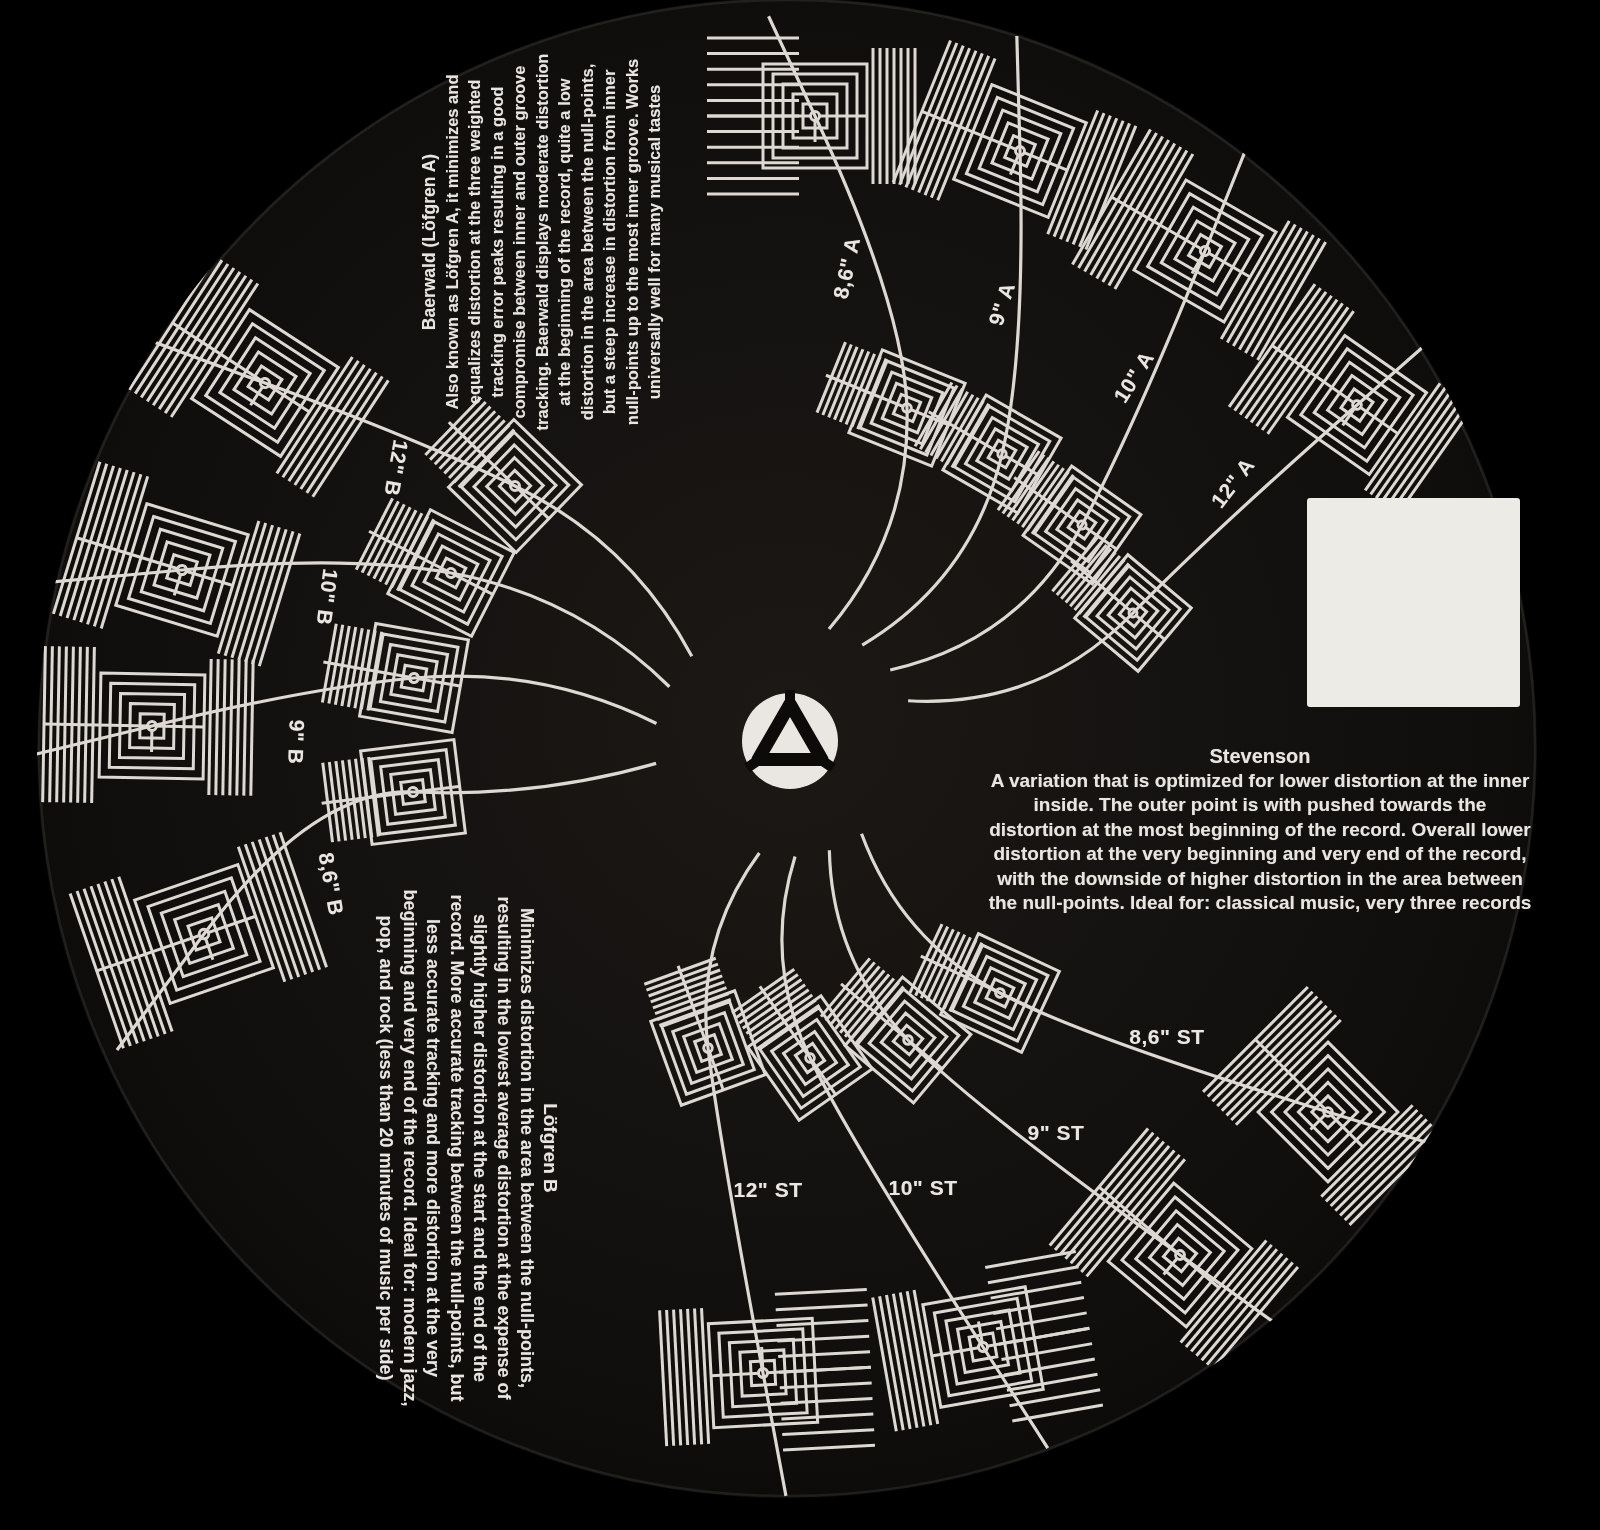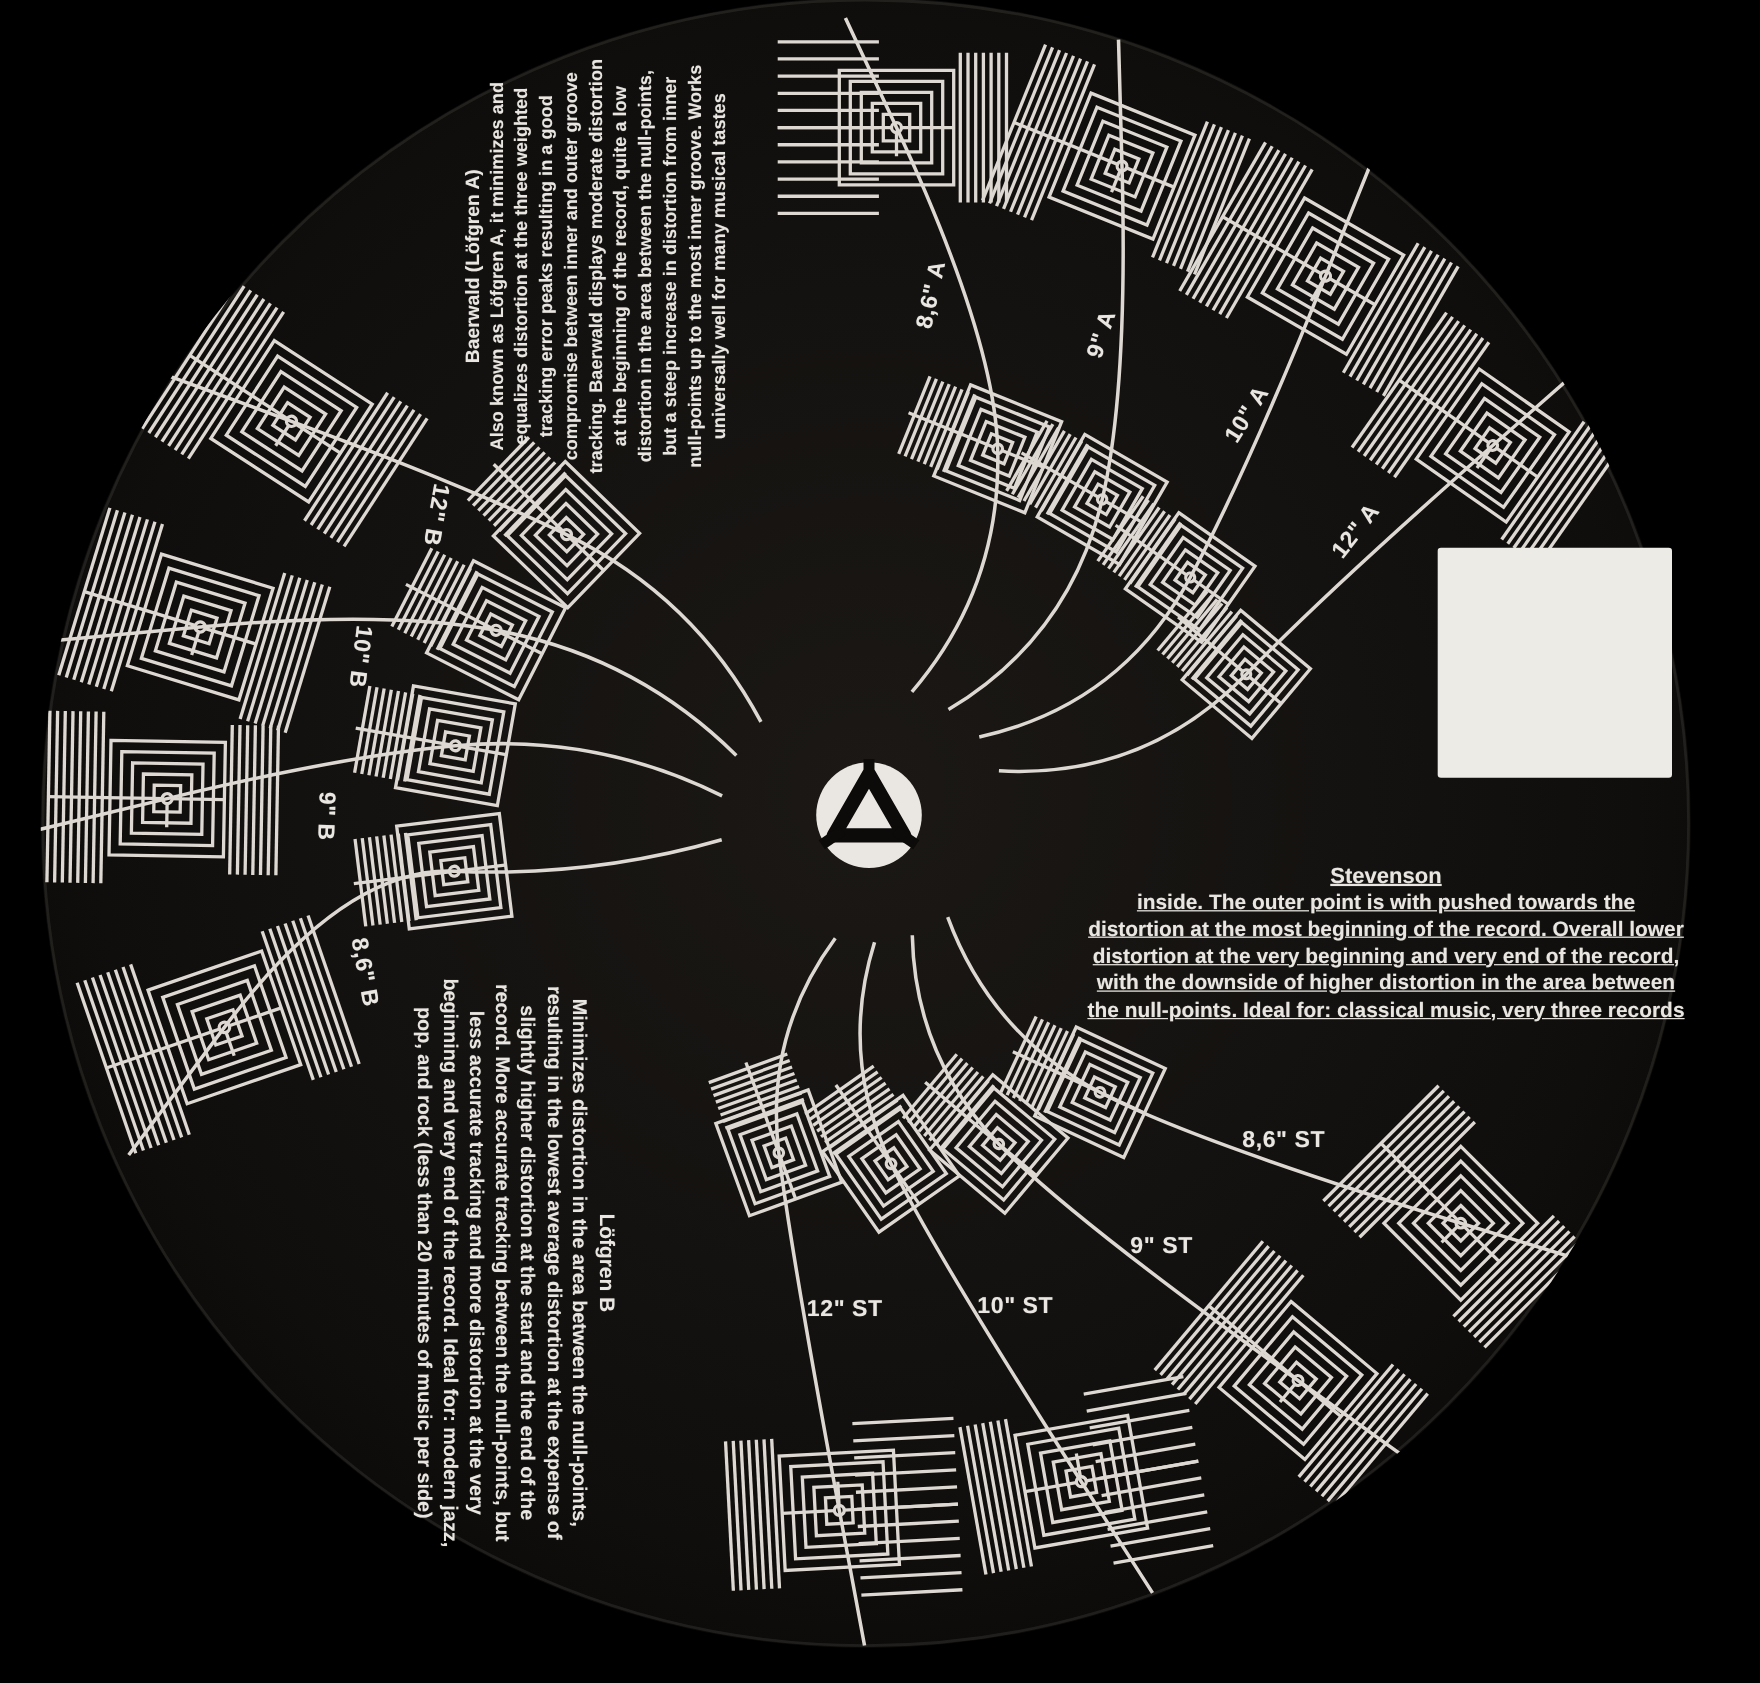--- a/index.html
+++ b/index.html
@@ -603,22 +603,23 @@
       <div class="txtblock" style="left: 468px; top: 1148px; transform: translate(-50%, -50%) rotate(90deg); font-size: 18px; line-height: 23.5px;">
         <div class="bt" style="font-size: 19px;">Löfgren B</div>
         <div class="bl">Minimizes distortion in the area between the null-points,</div>
         <div class="bl">resulting in the lowest average distortion at the expense of</div>
         <div class="bl">slightly higher distortion at the start and the end of the</div>
         <div class="bl">record. More accurate tracking between the null-points, but</div>
         <div class="bl">less accurate tracking and more distortion at the very</div>
         <div class="bl">beginning and very end of the record. Ideal for: modern jazz,</div>
         <div class="bl">pop, and rock (less than 20 minutes of music per side)</div>
       </div>
-      <div class="txtblock" style="left: 1260px; top: 858px; transform: translate(-50%, -50%) rotate(0deg); font-size: 19px; line-height: 24.5px; text-decoration: underline;">
+      <div class="txtblock" style="left: 1260px; top: 830px; transform: translate(-50%, -50%) rotate(0deg); font-size: 19px; line-height: 24.5px;">
         <div class="bt" style="font-size: 20px;">Stevenson</div>
+        <div class="bl">A variation that is optimized for lower distortion at the inner</div>
         <div class="bl">inside. The outer point is with pushed towards the</div>
         <div class="bl">distortion at the most beginning of the record. Overall lower</div>
         <div class="bl">distortion at the very beginning and very end of the record,</div>
         <div class="bl">with the downside of higher distortion in the area between</div>
         <div class="bl">the null-points. Ideal for: classical music, very three records</div>
       </div>
     </div>
 </div>
 
 </body></html>

